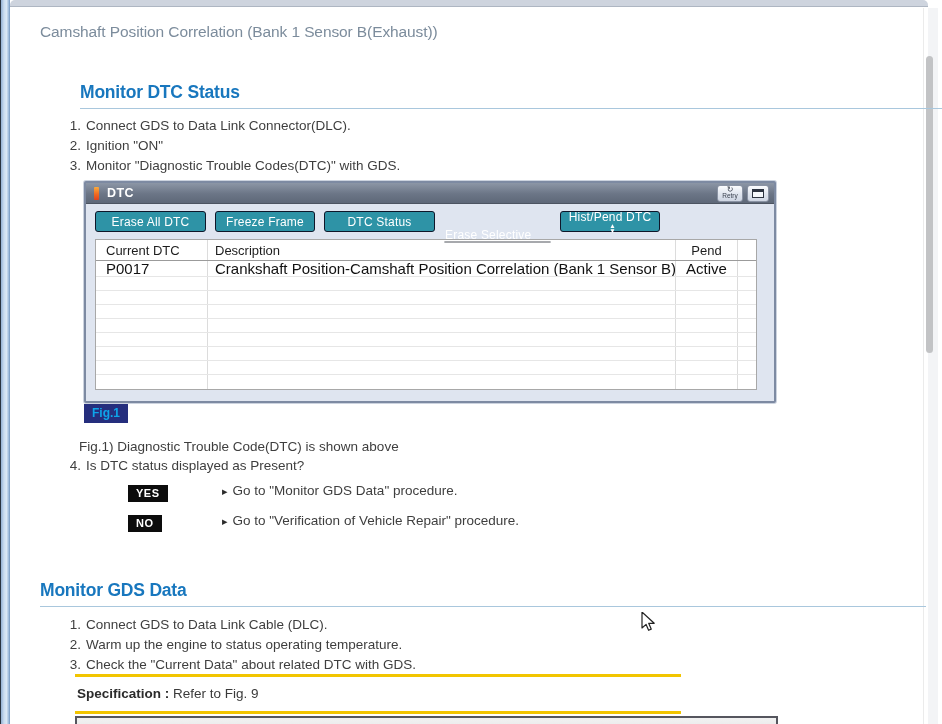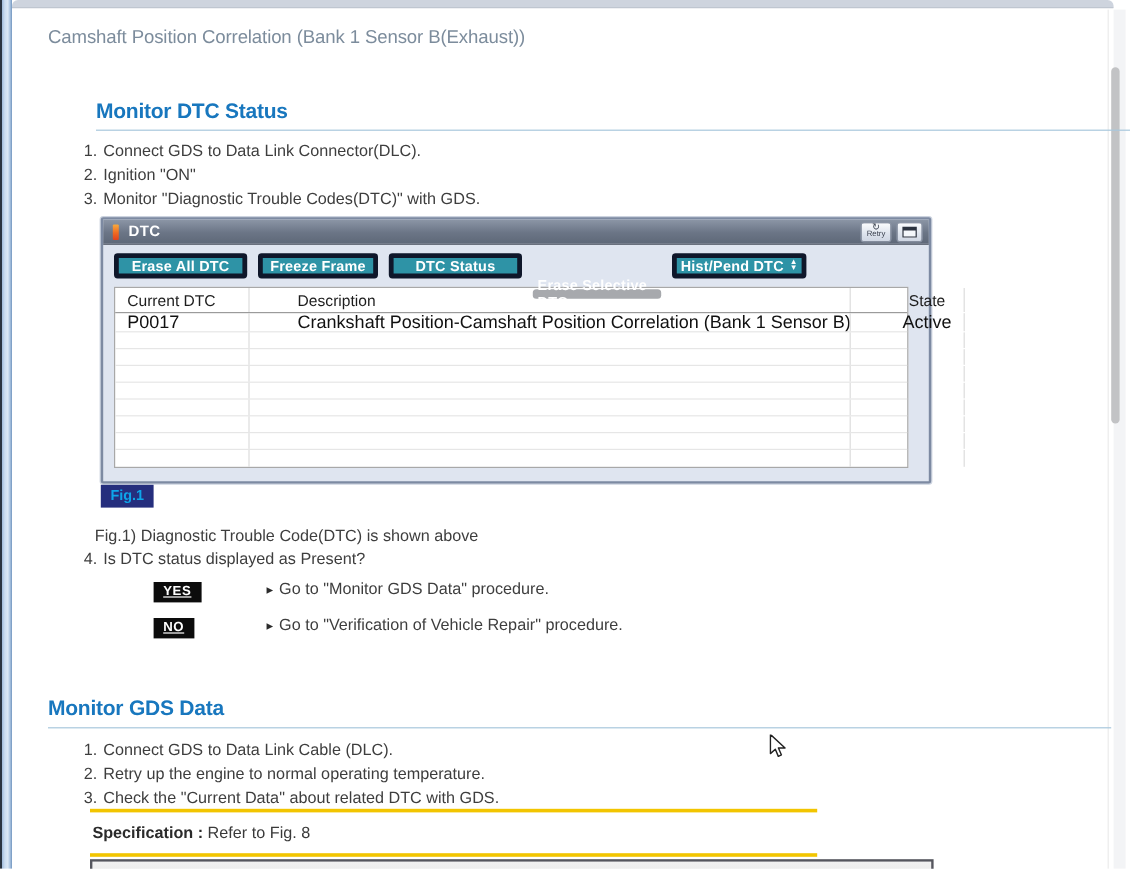--- a/index.html
+++ b/index.html
@@ -67,30 +67,30 @@
   }
   .retry-btn { width:26px; }
   .retry-arrow { font-size:8px; line-height:6px; }
   .retry-label { font-size:6.5px; line-height:6px; }
   .restore-btn { width:22px; }
   .restore-glyph { width:12px; height:9px; background:#f4f7fb; border:1px solid #2c3340; border-top:3px solid #2c3340; }
 
   .win-body { height:calc(100% - 21px); padding:7px 9px; }
   .btn-row { display:flex; gap:9px; height:21px; }
   .dtc-btn {
-    background:#2e93a6; border:4px solid #0f172a; border-radius:3px;
-    color:#ffffff; font-size:12px; font-weight:bold;
+    background:#2e93a6; border:1px solid #0f172a; border-radius:3px;
+    color:#ffffff; font-size:12px; font-weight:normal;
     display:flex; align-items:center; justify-content:center; letter-spacing:0.2px;
   }
   .dtc-btn.disabled { background:#b8babd; border-color:#a7a9ad;margin-top:30px; }
-  .b1 { width:111px; } .b2 { width:100px; } .b3 { width:111px; } .b4 { width:107px; } .b5 { width:112px; }
+  .b1 { width:111px; } .b2 { width:100px; } .b3 { width:111px; } .b4 { width:107px; } .b5 { width:100px;flex-direction:column; }
   .sort-arrows { display:inline-flex; flex-direction:column; margin-left:5px; font-size:6.5px; line-height:4.5px; }
 
   .dtc-table { margin-top:7px; width:662px; background:#ffffff; border:1px solid #a8a8a8; }
-  .tr { display:grid; grid-template-columns:112px 468px 62px 1fr; border-bottom:1px solid #e6e6e6;gap:33px; }
+  .tr { display:grid; grid-template-columns:112px 468px 62px 1fr; border-bottom:1px solid #e6e6e6; }
   .tr.header { height:21px; font-size:13px; color:#1d1d1d; border-bottom:1px solid #9b9b9b; }
   .tr.data { height:16px; font-size:15px; color:#111111; }
   .tr.empty { height:14px; }
   .tr:last-child { border-bottom:none; }
   .td { border-right:1px solid #dcdcdc; display:flex; align-items:center; padding-left:10px; overflow:hidden; white-space:nowrap; }
   .td.desc { padding-left:7px; }
   .td.state { justify-content:center; padding-left:0; }
   .td.tail { border-right:none; padding-left:0; }
 
   
@@ -102,21 +102,21 @@
   .fig-caption { position:absolute; left:79px; top:439px; font-size:13.5px; color:#3e3e3e; }
   .step4 { position:absolute; left:64px; top:458px; display:flex; font-size:13.5px; color:#3e3e3e; }
   .step4 .step-num { width:17px; text-align:right; margin-right:5px; }
 
   .decision { position:absolute; left:128px; height:16px; }
   #decision-yes { top:483px; }
   #decision-no  { top:513px; }
   .badge {
     display:inline-block; background:#0c0c0c; color:#ffffff;
     font-size:11px; font-weight:bold; letter-spacing:0.5px;
-    padding:2px 8px 3px; text-align:center;text-decoration:underline;
+    padding:2px 8px 3px; text-align:center;
   }
   .go { position:absolute; left:94px; top:0; white-space:nowrap; font-size:13.5px; color:#3e3e3e; }
   .go .arrow { font-size:11px; margin-right:5px; color:#2b2b2b; }
 
   
   .spec-box {
     position:absolute; left:75px; top:674px; width:606px;
     border-top:3px solid #f2c500; border-bottom:3px solid #f2c500;
     padding:9px 2px 10px;
     font-size:13.5px; color:#3a3a3a;
@@ -186,21 +186,21 @@
         <span class="sort-arrows">
           <span>▲</span>
             <span>▼</span>
         </span>
       </div>
     </div>
     <div class="dtc-table">
       <div class="tr header">
         <div class="td">Current DTC</div>
         <div class="td desc">Description</div>
-        <div class="td state">State</div>
+        <div class="td state">Pend</div>
         <div class="td tail"></div>
       </div>
       <div class="tr data">
         <div class="td">P0017</div>
         <div class="td desc">Crankshaft Position-Camshaft Position Correlation (Bank 1 Sensor B)</div>
         <div class="td state">Active</div>
         <div class="td tail"></div>
       </div>
       <div class="tr empty">
           <div class="td"></div>
@@ -277,29 +277,29 @@
 
 <div class="sec-heading" id="heading-gds">Monitor GDS Data</div>
 
 <div class="steps" id="steps-gds">
   <div class="step-row">
     <span class="step-num">1.</span>
     <span>Connect GDS to Data Link Cable (DLC).</span>
   </div>
   <div class="step-row">
     <span class="step-num">2.</span>
-    <span>Retry up the engine to normal operating temperature.</span>
+    <span>Warm up the engine to status operating temperature.</span>
   </div>
   <div class="step-row">
     <span class="step-num">3.</span>
     <span>Check the "Current Data" about related DTC with GDS.</span>
   </div>
 </div>
 
 <div class="spec-box">
-  <span class="spec-label">Specification :</span><span> Refer to Fig. 8</span>
+  <span class="spec-label">Specification :</span><span> Refer to Fig. 9</span>
 </div>
 
 <div class="bottom-box"></div>
 
 <svg class="cursor" viewBox="0 0 20 22">
   <polygon points="1,0 1,16 5.1,12.4 7.6,18.3 10.2,17.1 7.7,11.3 13.2,11.3" fill="#ffffff" stroke="#222222" stroke-width="1.2" stroke-linejoin="round"></polygon>
 </svg>
 
 </body></html>

